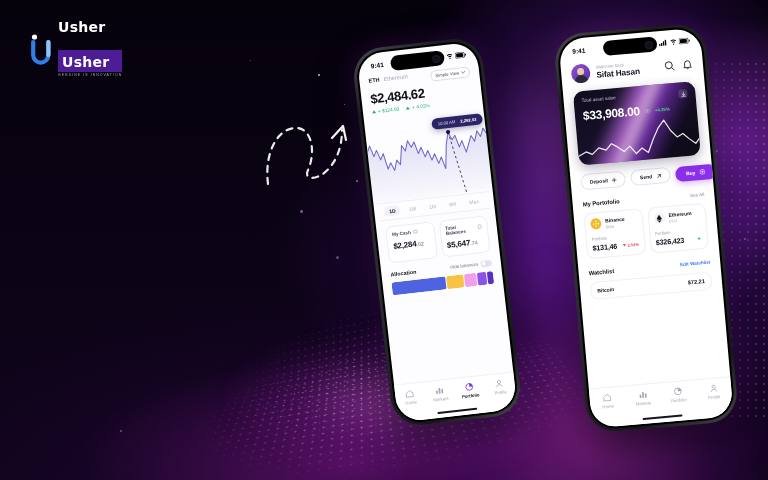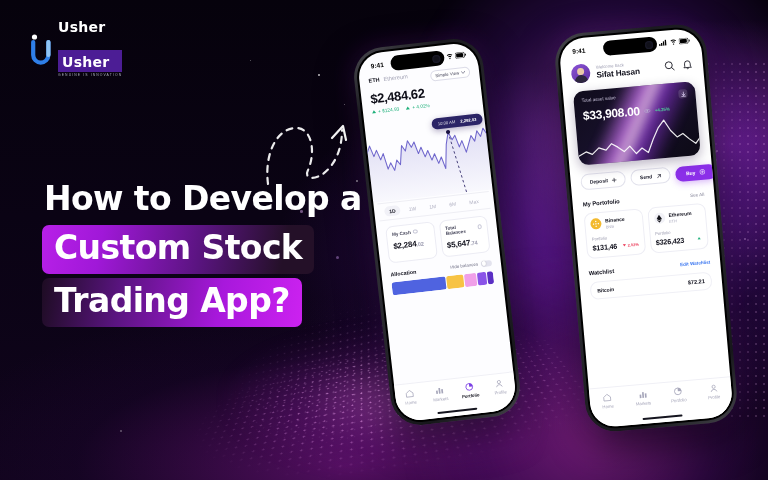--- a/index.html
+++ b/index.html
@@ -312,31 +312,20 @@
     </div>
     <div class="logo-words">
       <span class="logo-idea">Usher</span>
       <span class="logo-usher-wrap">
         <span class="logo-usher">Usher</span>
       </span>
       <span class="logo-tag">GENUINE IS INNOVATION</span>
     </div>
   </div>
 
-  <div class="headline">
-    <span class="hl-line">
-      <span class="hl-text hl-plain">How to Develop a</span>
-    </span>
-    <span class="hl-line">
-      <span class="hl-text hl-box1">Custom Stock</span>
-    </span>
-    <span class="hl-line">
-      <span class="hl-text hl-box2">Trading App?</span>
-    </span>
-  </div>
 
   <div class="arrow-deco">
     <svg width="100" height="76" viewBox="0 0 100 76">
       <path d="M10 72 C6 40, 20 16, 38 16 C54 16, 58 40, 50 58 C44 70, 66 70, 78 46 C82 38, 84 28, 84 18" stroke="#ffffff" stroke-width="2.2" fill="none" stroke-linecap="round" stroke-dasharray="6 6" opacity=".92"></path>
       <path d="M74 26 L85 14 L88 28" stroke="#ffffff" stroke-width="2.2" fill="none" stroke-linecap="round" stroke-linejoin="round" opacity=".95"></path>
     </svg>
   </div>
 
   <div class="phone" id="phone-left">
     <div class="phone-inner">

